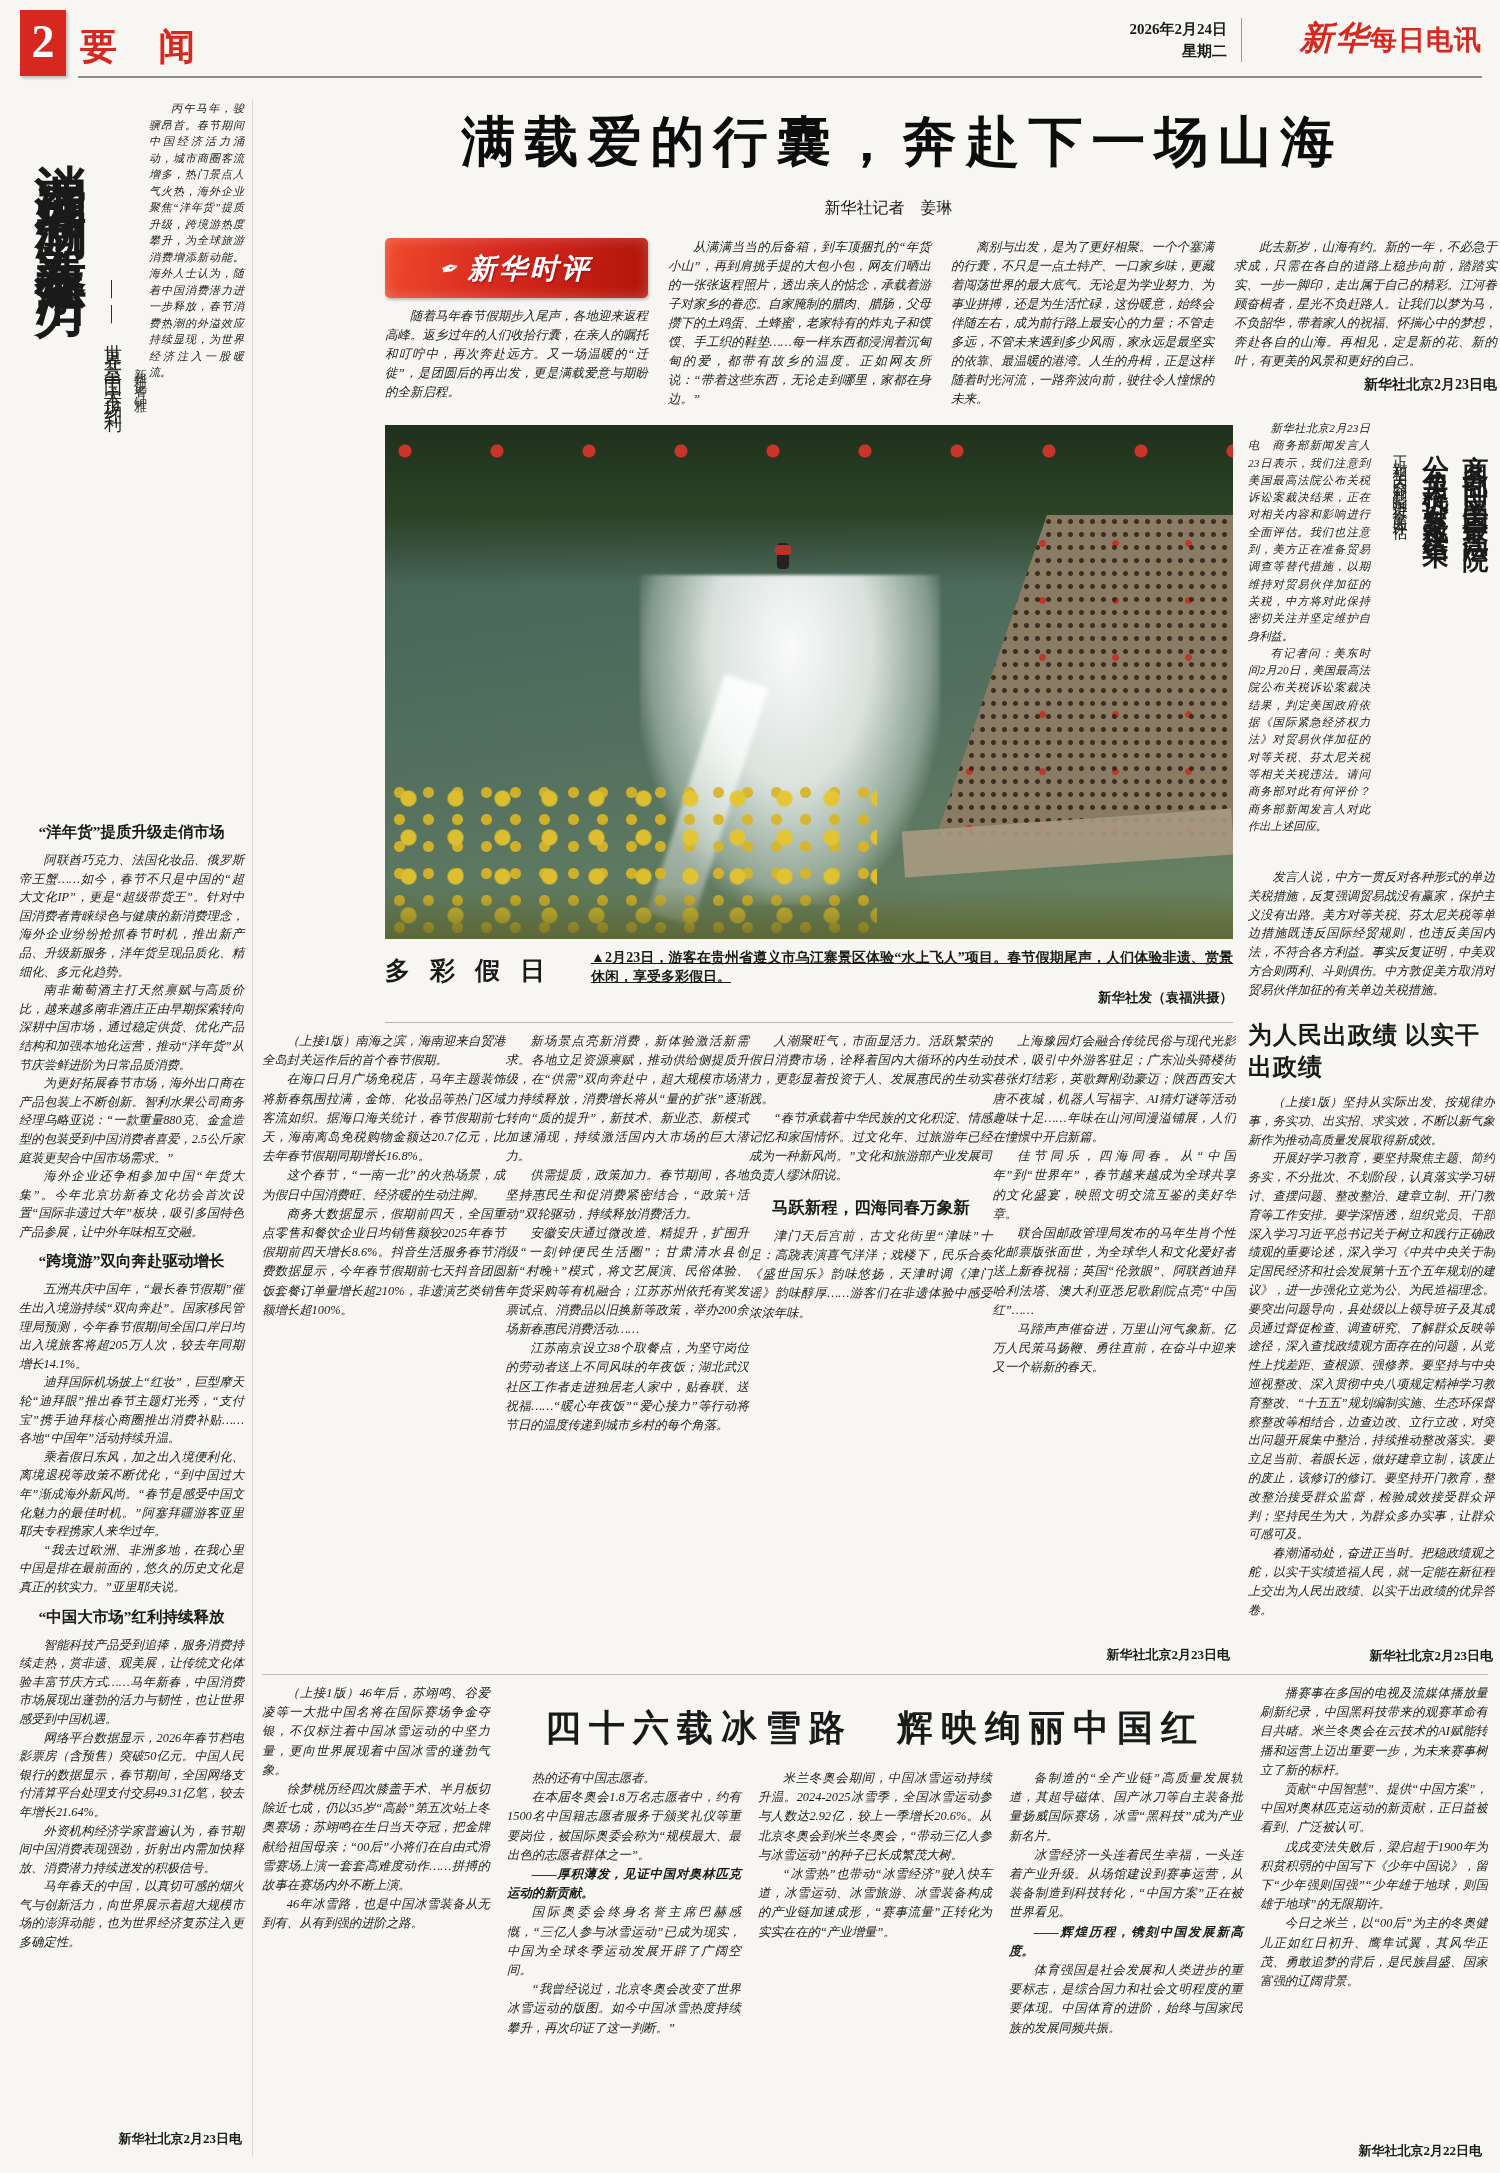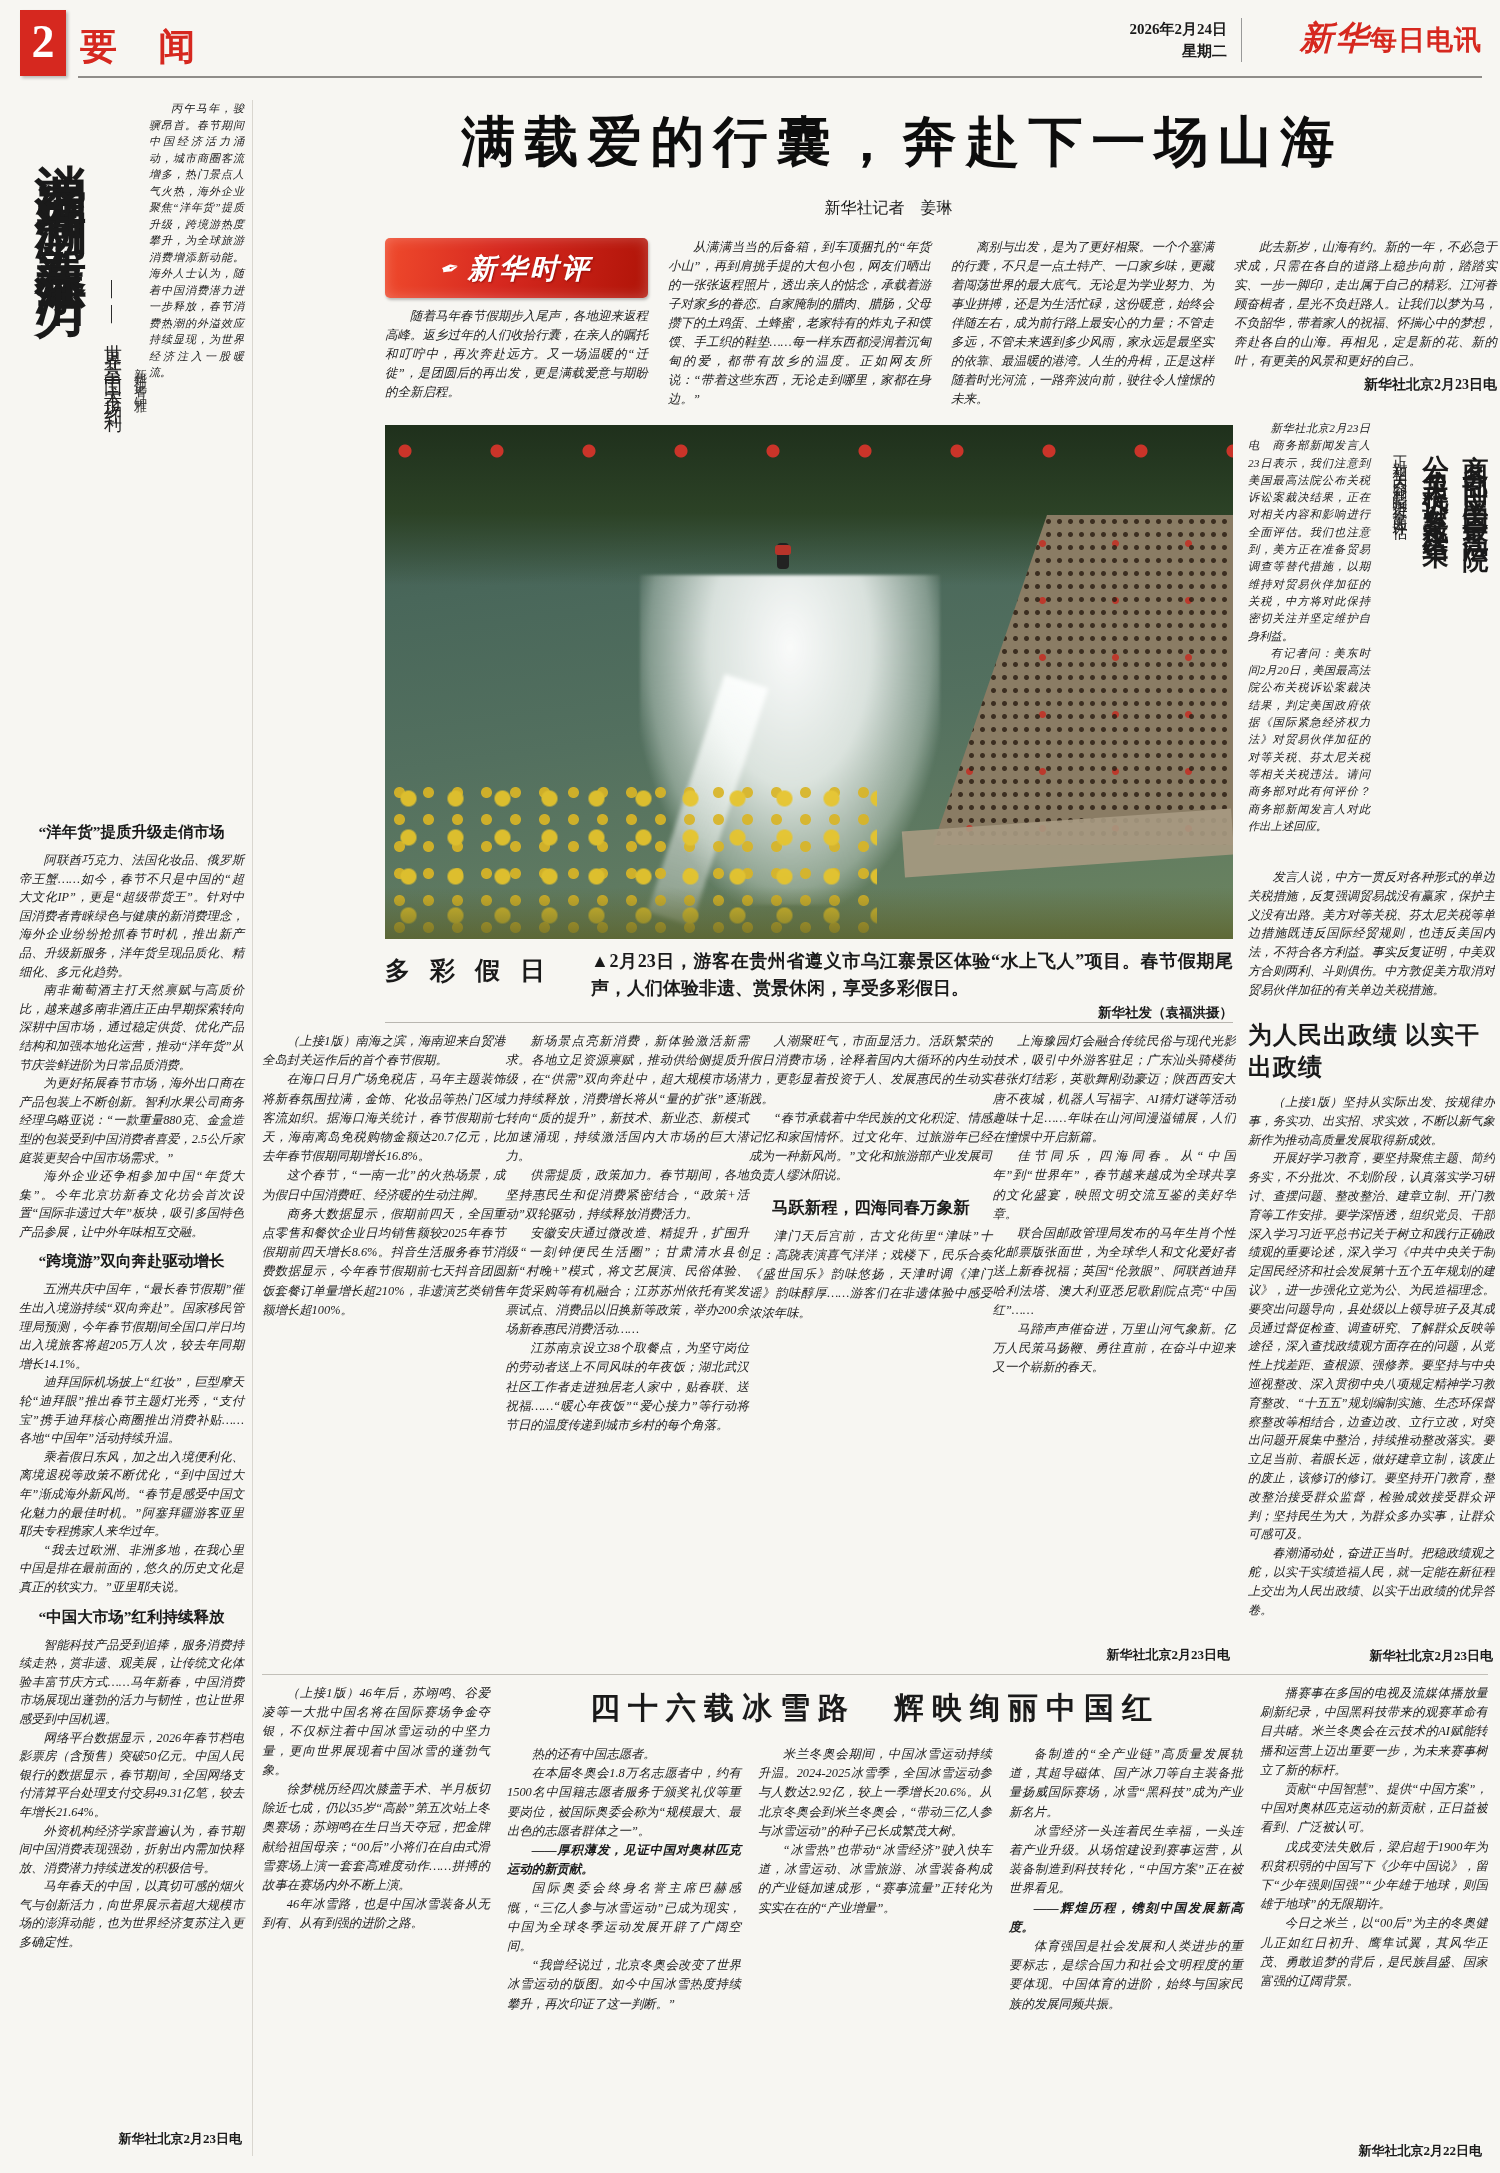--- a/index.html
+++ b/index.html
@@ -75,21 +75,21 @@
   .ph-flowers { position:absolute; left:0; bottom:0; width:58%; height:160px;
                 background-image:radial-gradient(circle 9px,#e8c52a 0 7px,rgba(0,0,0,0) 9px),
                                  radial-gradient(circle 6px,#d9b526 0 5px,rgba(0,0,0,0) 6px);
                 background-size:47px 39px,29px 27px; opacity:.92; }
   .ph-flowers2 { position:absolute; left:0; bottom:0; width:100%; height:52px;
                  background:linear-gradient(rgba(0,0,0,0),rgba(90,96,40,.75)); }
 
   .caption { position:absolute; left:385px; top:948px; width:848px; }
   .cap-row { display:flex; gap:26px; }
   .cap-label { font-size:25px; font-weight:bold; letter-spacing:20px; white-space:nowrap; padding-top:6px; }
-  .cap-text { flex:1; font-size:18px; line-height:27px; font-weight:bold; text-align:justify; }
+  .cap-text { flex:1; font-size:14px; line-height:19px; font-weight:bold; text-align:justify;text-decoration:underline; }
   .cap-credit { text-align:right; font-size:13.5px; font-weight:bold; margin-top:2px; }
   .cap-rule { position:absolute; left:385px; top:1022px; width:848px; height:1px; background:#b9b6b0; }
 
   
   .tariff { position:absolute; left:1248px; top:420px; width:247px; height:592px; overflow:hidden; }
   .tariff-flex { display:flex; height:440px; }
   .tariff-body { width:122px; font-size:11.3px; line-height:17.3px; }
   .tariff-heads { flex:1; writing-mode:vertical-rl; padding-top:14px; padding-left:4px; }
   .tariff-heads .h { font-size:26px; font-weight:bold; letter-spacing:9px; line-height:40px; }
   .tariff-heads .s { font-size:15px; letter-spacing:5px; line-height:30px; color:#222; margin-top:10px; }
@@ -108,21 +108,21 @@
   .spring h3.sub { font-size:16.5px; margin:12px 0 10px; }
   .spring .dl { position:absolute; right:6px; bottom:2px; font-size:13px; }
 
   .mid-rule { position:absolute; left:262px; top:1674px; width:1226px; height:1px; background:#c2bfb8; }
 
   
   .ice { position:absolute; left:262px; top:1684px; width:1226px; height:478px; display:flex; gap:17px; overflow:hidden; }
   .ice .c { font-size:12.4px; line-height:19.2px; }
   .ice .c1,.ice .c5 { width:228px; flex:none; }
   .ice .mid { flex:1; }
-  .ice h2 { text-align:center; font-size:30px; font-weight:bold; letter-spacing:8px; margin:4px 0 16px; }
+  .ice h2 { text-align:center; font-size:36px; font-weight:bold; letter-spacing:8px; margin:20px 0 16px; }
   .ice .mid-cols { display:flex; gap:17px; }
   .ice .mid-cols .c { flex:1; }
   .ice .dl { position:absolute; right:6px; bottom:2px; font-size:13px; }
   .bl { font-weight:bold; }
 </style>
 </head>
 <body>
 
 <div class="page">
 

